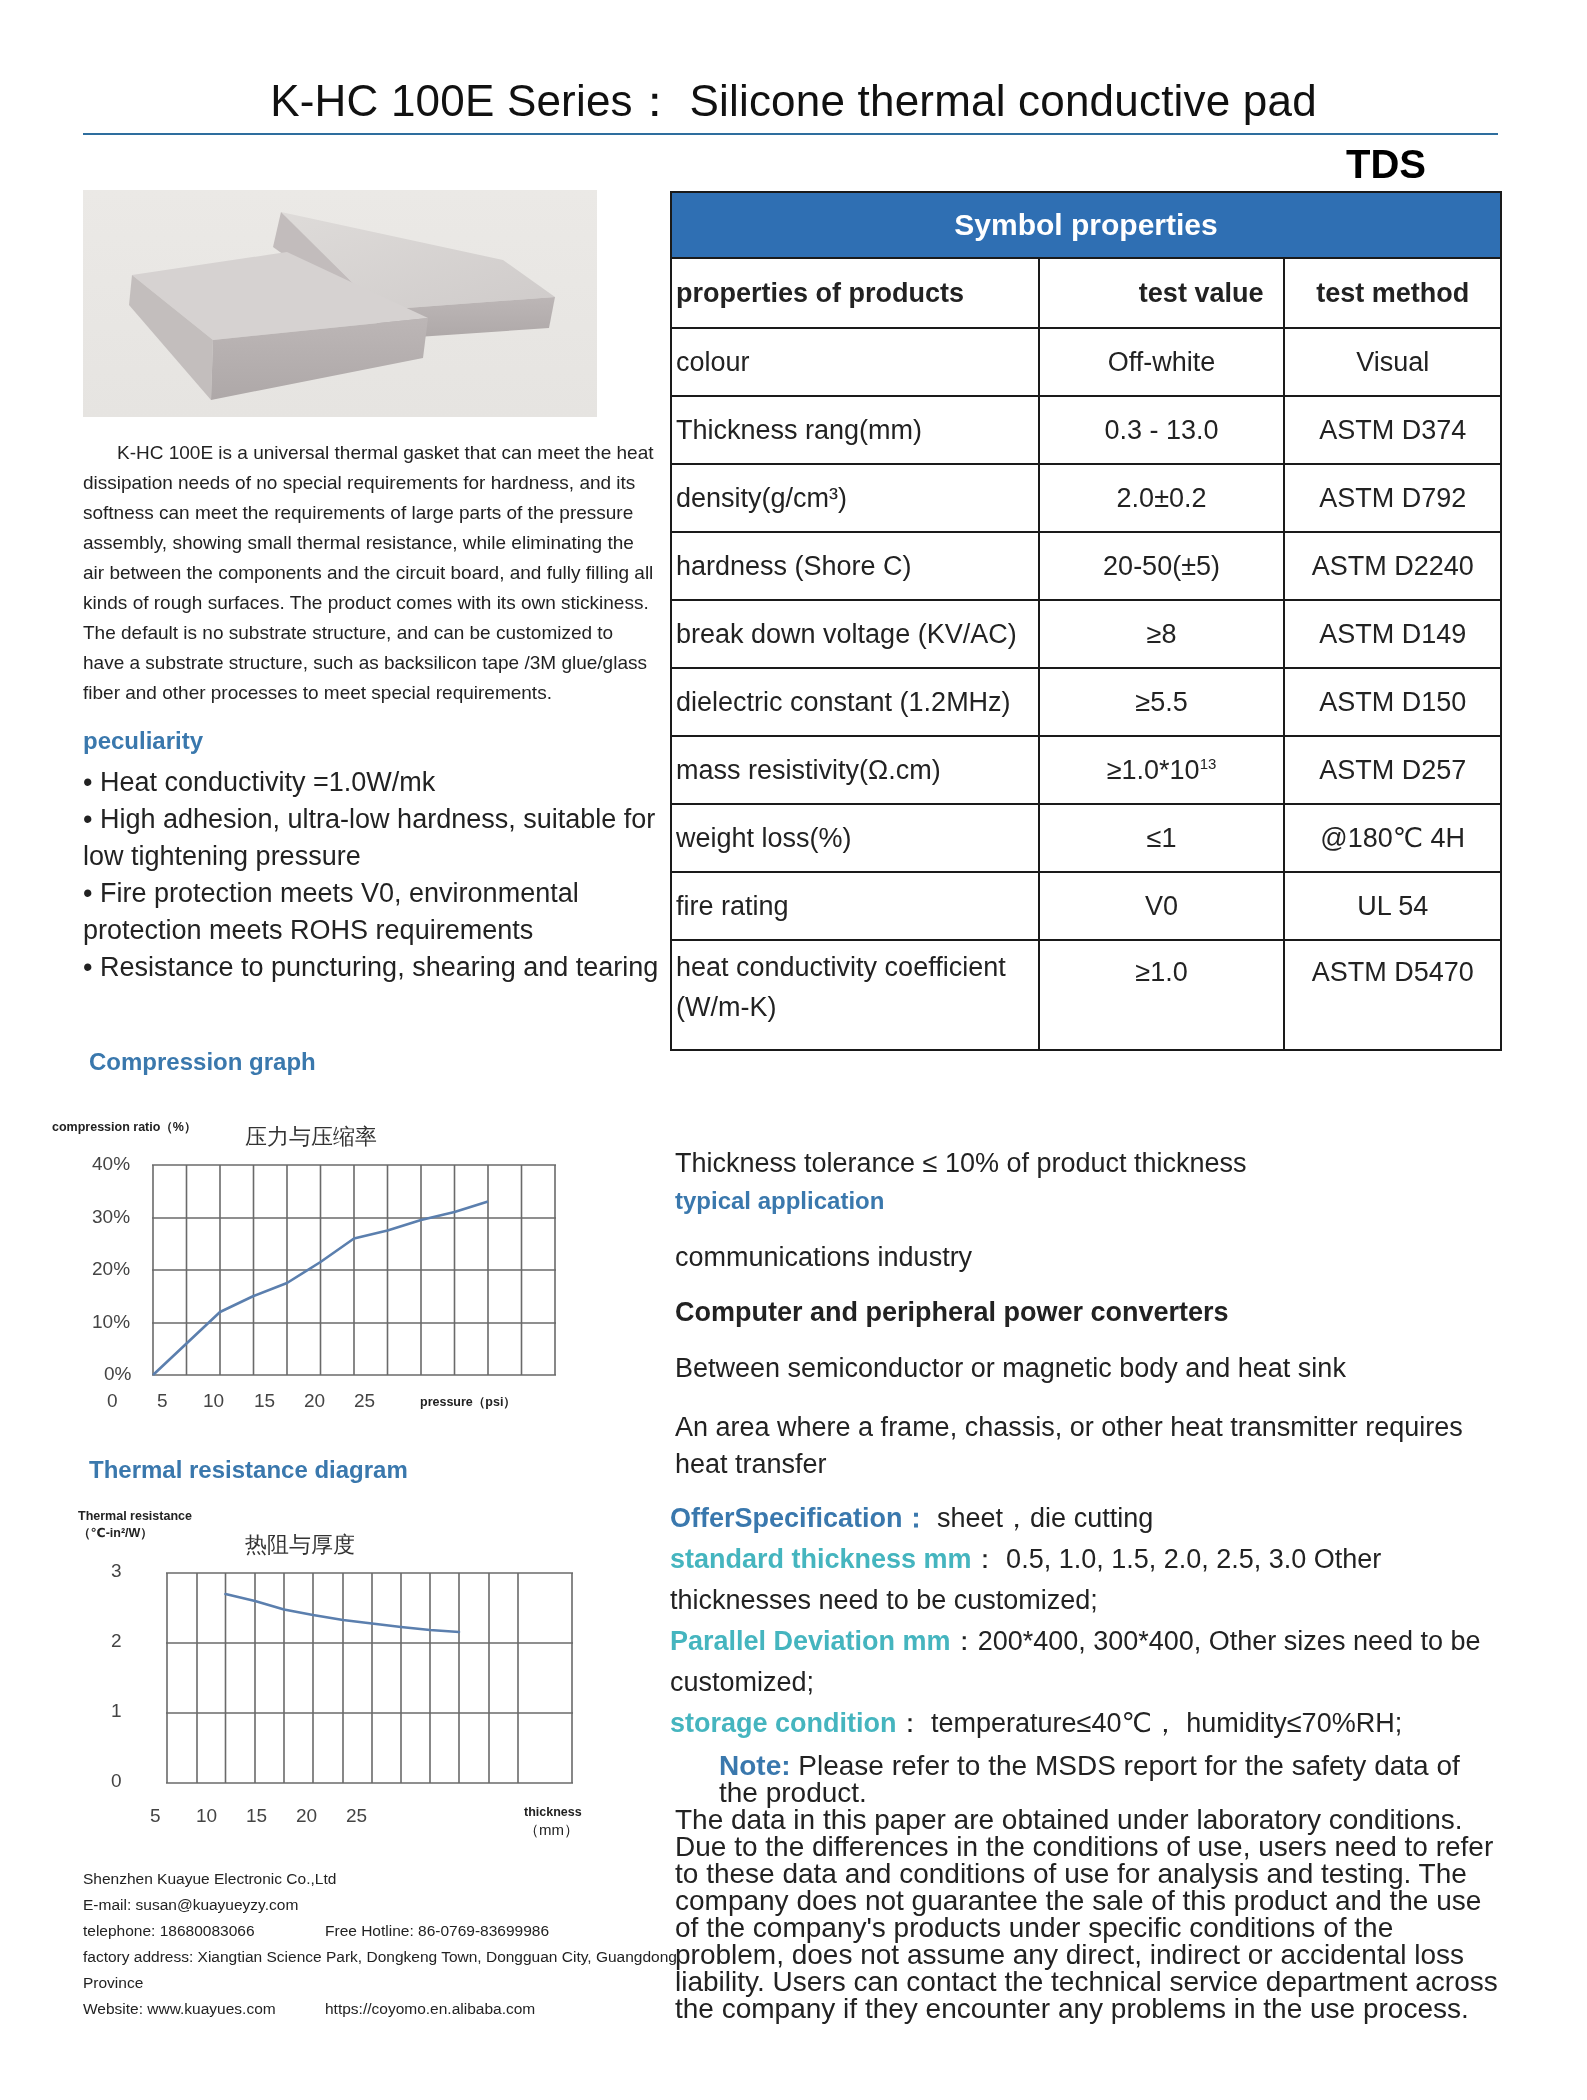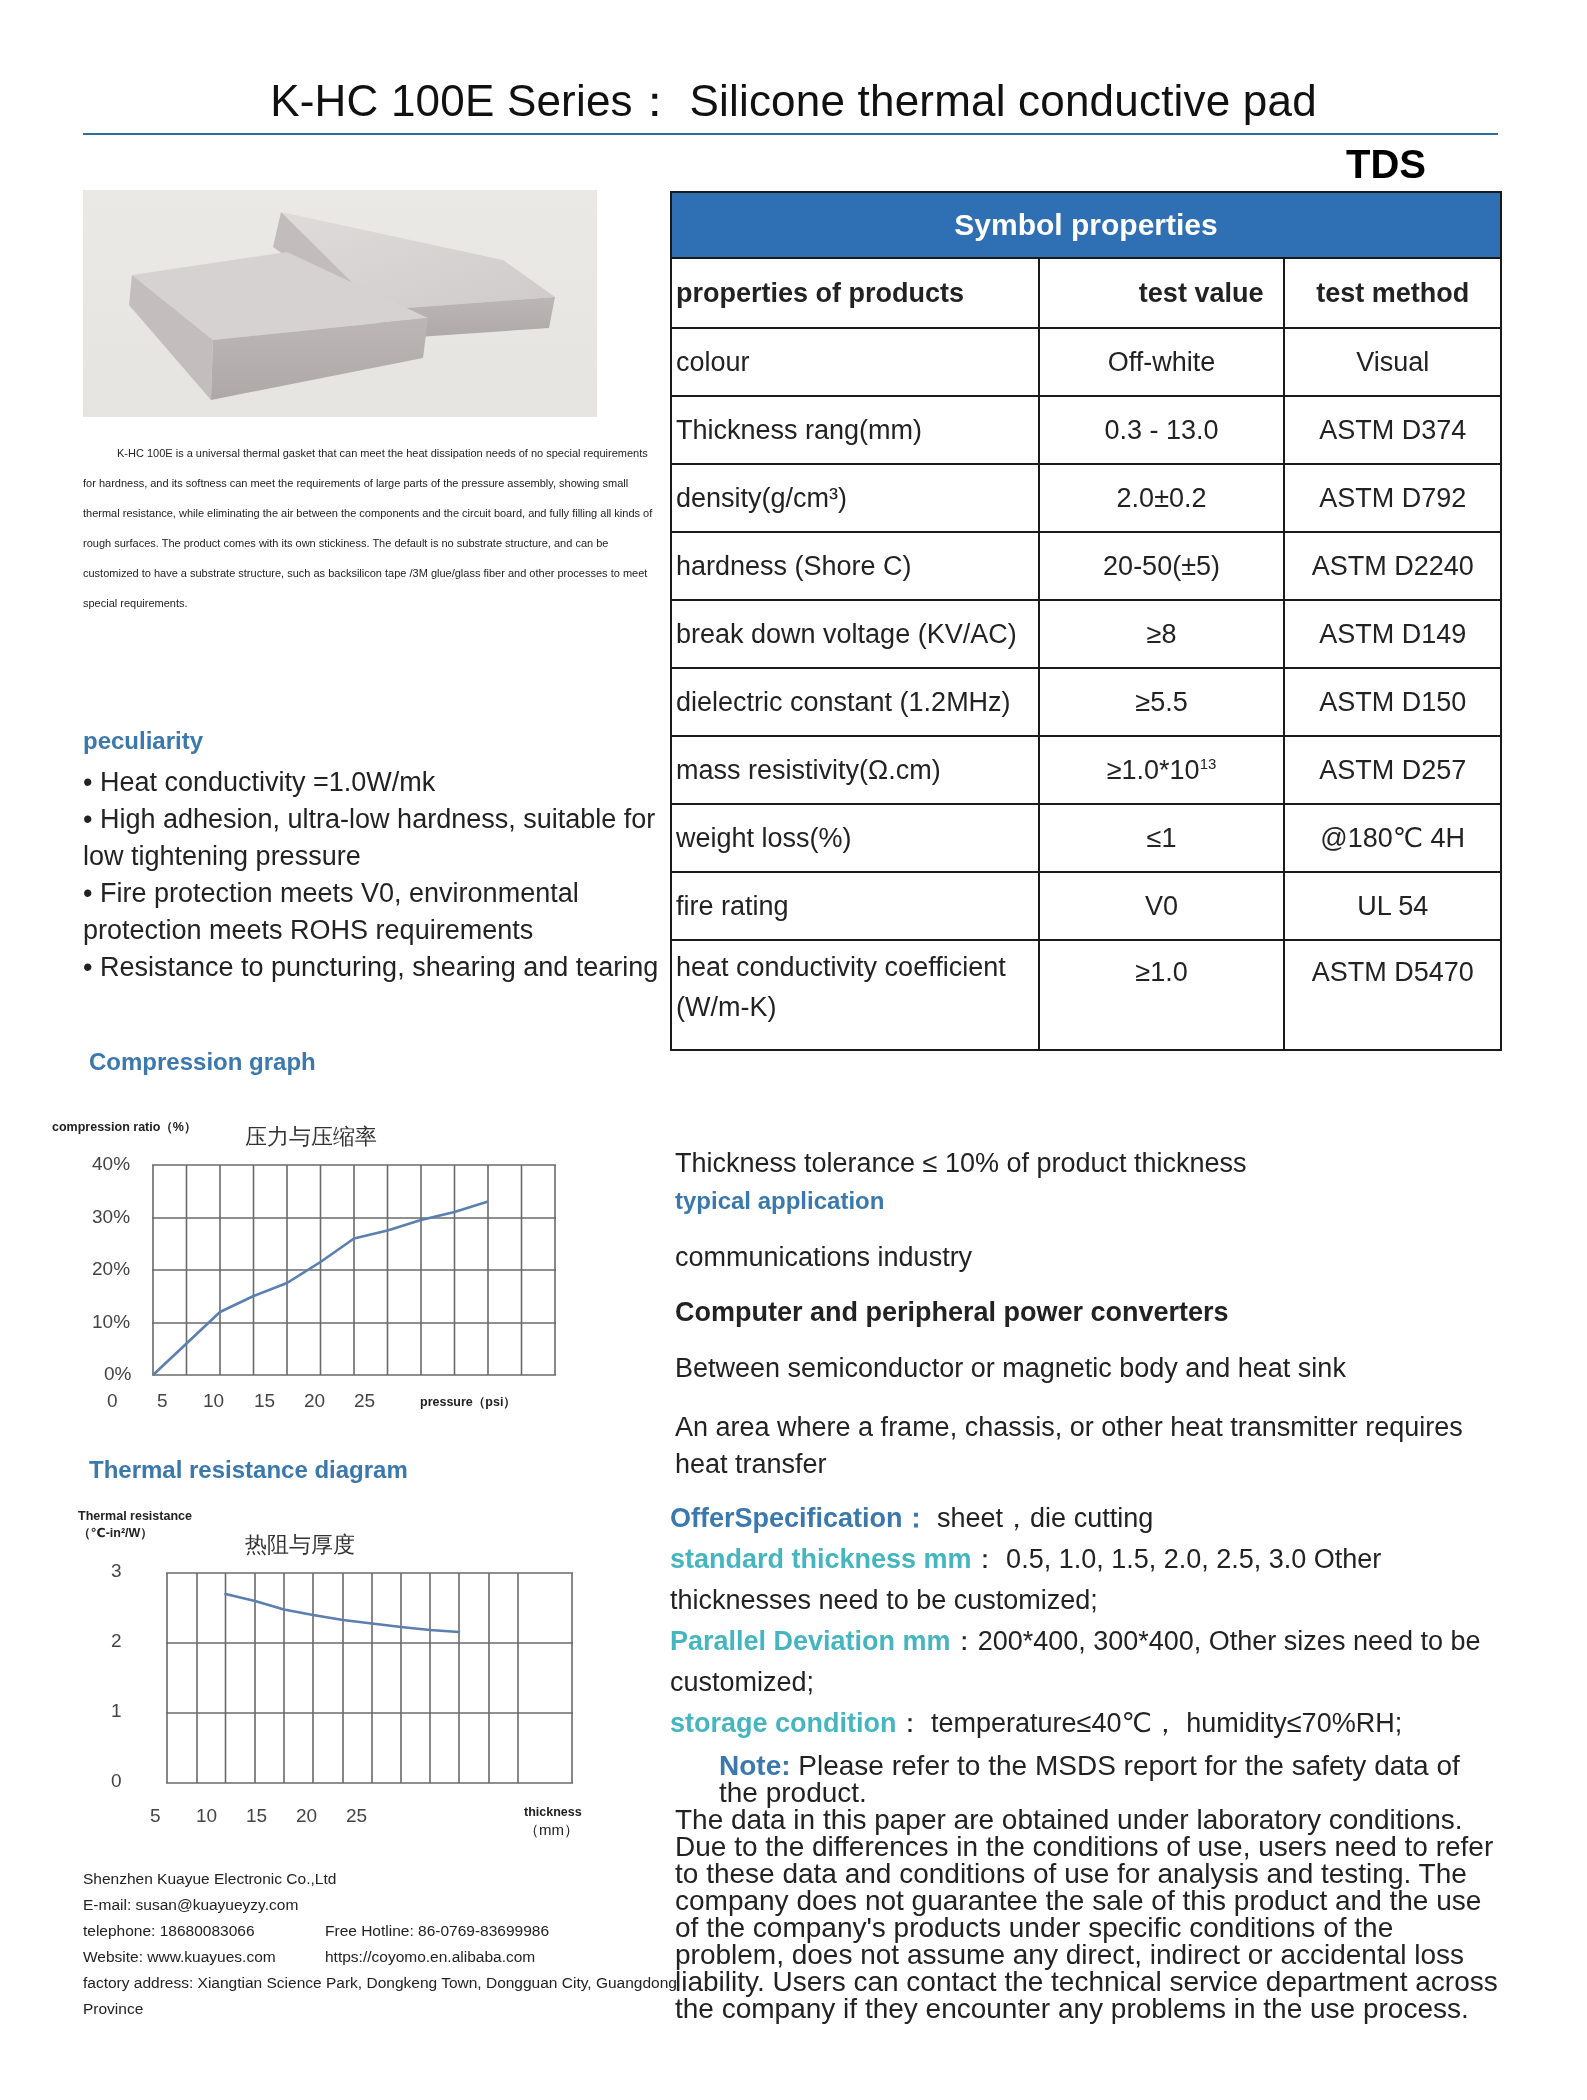--- a/index.html
+++ b/index.html
@@ -2,21 +2,21 @@
 <html><head>
 <meta charset="utf-8">
 <style>
   html, body { margin:0; padding:0; background:#ffffff; }
   body { width:1587px; height:2100px; position:relative; overflow:hidden; font-family:"Liberation Sans","DejaVu Sans",sans-serif; color:#222; }
   .abs { position:absolute; }
   .title { left:0; width:1587px; top:72px; text-align:center; font-size:44px; color:#111; letter-spacing:0.2px; }
   .title-rule { left:83px; width:1415px; top:133px; height:2px; background:#2e6e9e; }
   .tds { left:1346px; top:142px; font-size:40px; font-weight:bold; color:#000; font-family:"Liberation Sans",sans-serif; }
   .photo { left:83px; top:190px; width:514px; height:227px; background:linear-gradient(180deg,#ebe9e6 0%,#e6e4e1 100%); overflow:hidden; }
-  .intro { left:83px; top:438px; width:575px; font-size:11px; line-height:30px; color:#222; text-align:left; }
+  .intro { left:83px; top:438px; width:575px; font-size:19px; line-height:30px; color:#222; text-align:left; }
   .intro .indent { display:inline-block; width:34px; }
   .h-blue { color:#3a78ad; font-weight:bold; font-size:24px; }
   .pec-title { left:83px; top:727px; }
   .pec-list { left:83px; top:764px; width:580px; font-size:27px; line-height:37px; color:#222; }
   .comp-title { left:89px; top:1048px; }
   .therm-title { left:89px; top:1456px; }
 
   table.props { position:absolute; left:670px; top:191px; width:832px; border-collapse:collapse; }
   table.props td, table.props th { border:2px solid #1a1a1a; font-size:27px; color:#222; padding:0 0; height:66px; }
   table.props th.caption { background:#2f6fb3; color:#fff; font-size:30px; font-weight:bold; height:64px; text-align:center; }
@@ -243,15 +243,15 @@
 
 <div class="abs note">
   <div style="padding-left:44px;"><span class="nlabel">Note:</span><span> Please refer to the MSDS report for the safety data of the product.</span></div>
   <div>The data in this paper are obtained under laboratory conditions. Due to the differences in the conditions of use, users need to refer to these data and conditions of use for analysis and testing. The company does not guarantee the sale of this product and the use of the company's products under specific conditions of the problem, does not assume any direct, indirect or accidental loss liability. Users can contact the technical service department across the company if they encounter any problems in the use process.</div>
 </div>
 
 <div class="abs footer">
   <div>Shenzhen Kuayue Electronic Co.,Ltd</div>
   <div>E-mail:  susan@kuayueyzy.com</div>
   <div style="position:relative;"><span>telephone:  18680083066</span><span class="col2">Free Hotline:  86-0769-83699986</span></div>
+  <div>factory address:  Xiangtian Science Park, Dongkeng Town, Dongguan City, Guangdong Province</div>
   <div style="position:relative;"><span>Website:  www.kuayues.com</span><span class="col2">https://coyomo.en.alibaba.com</span></div>
-  <div>factory address:  Xiangtian Science Park, Dongkeng Town, Dongguan City, Guangdong Province</div>
 </div>
 
 </body></html>

